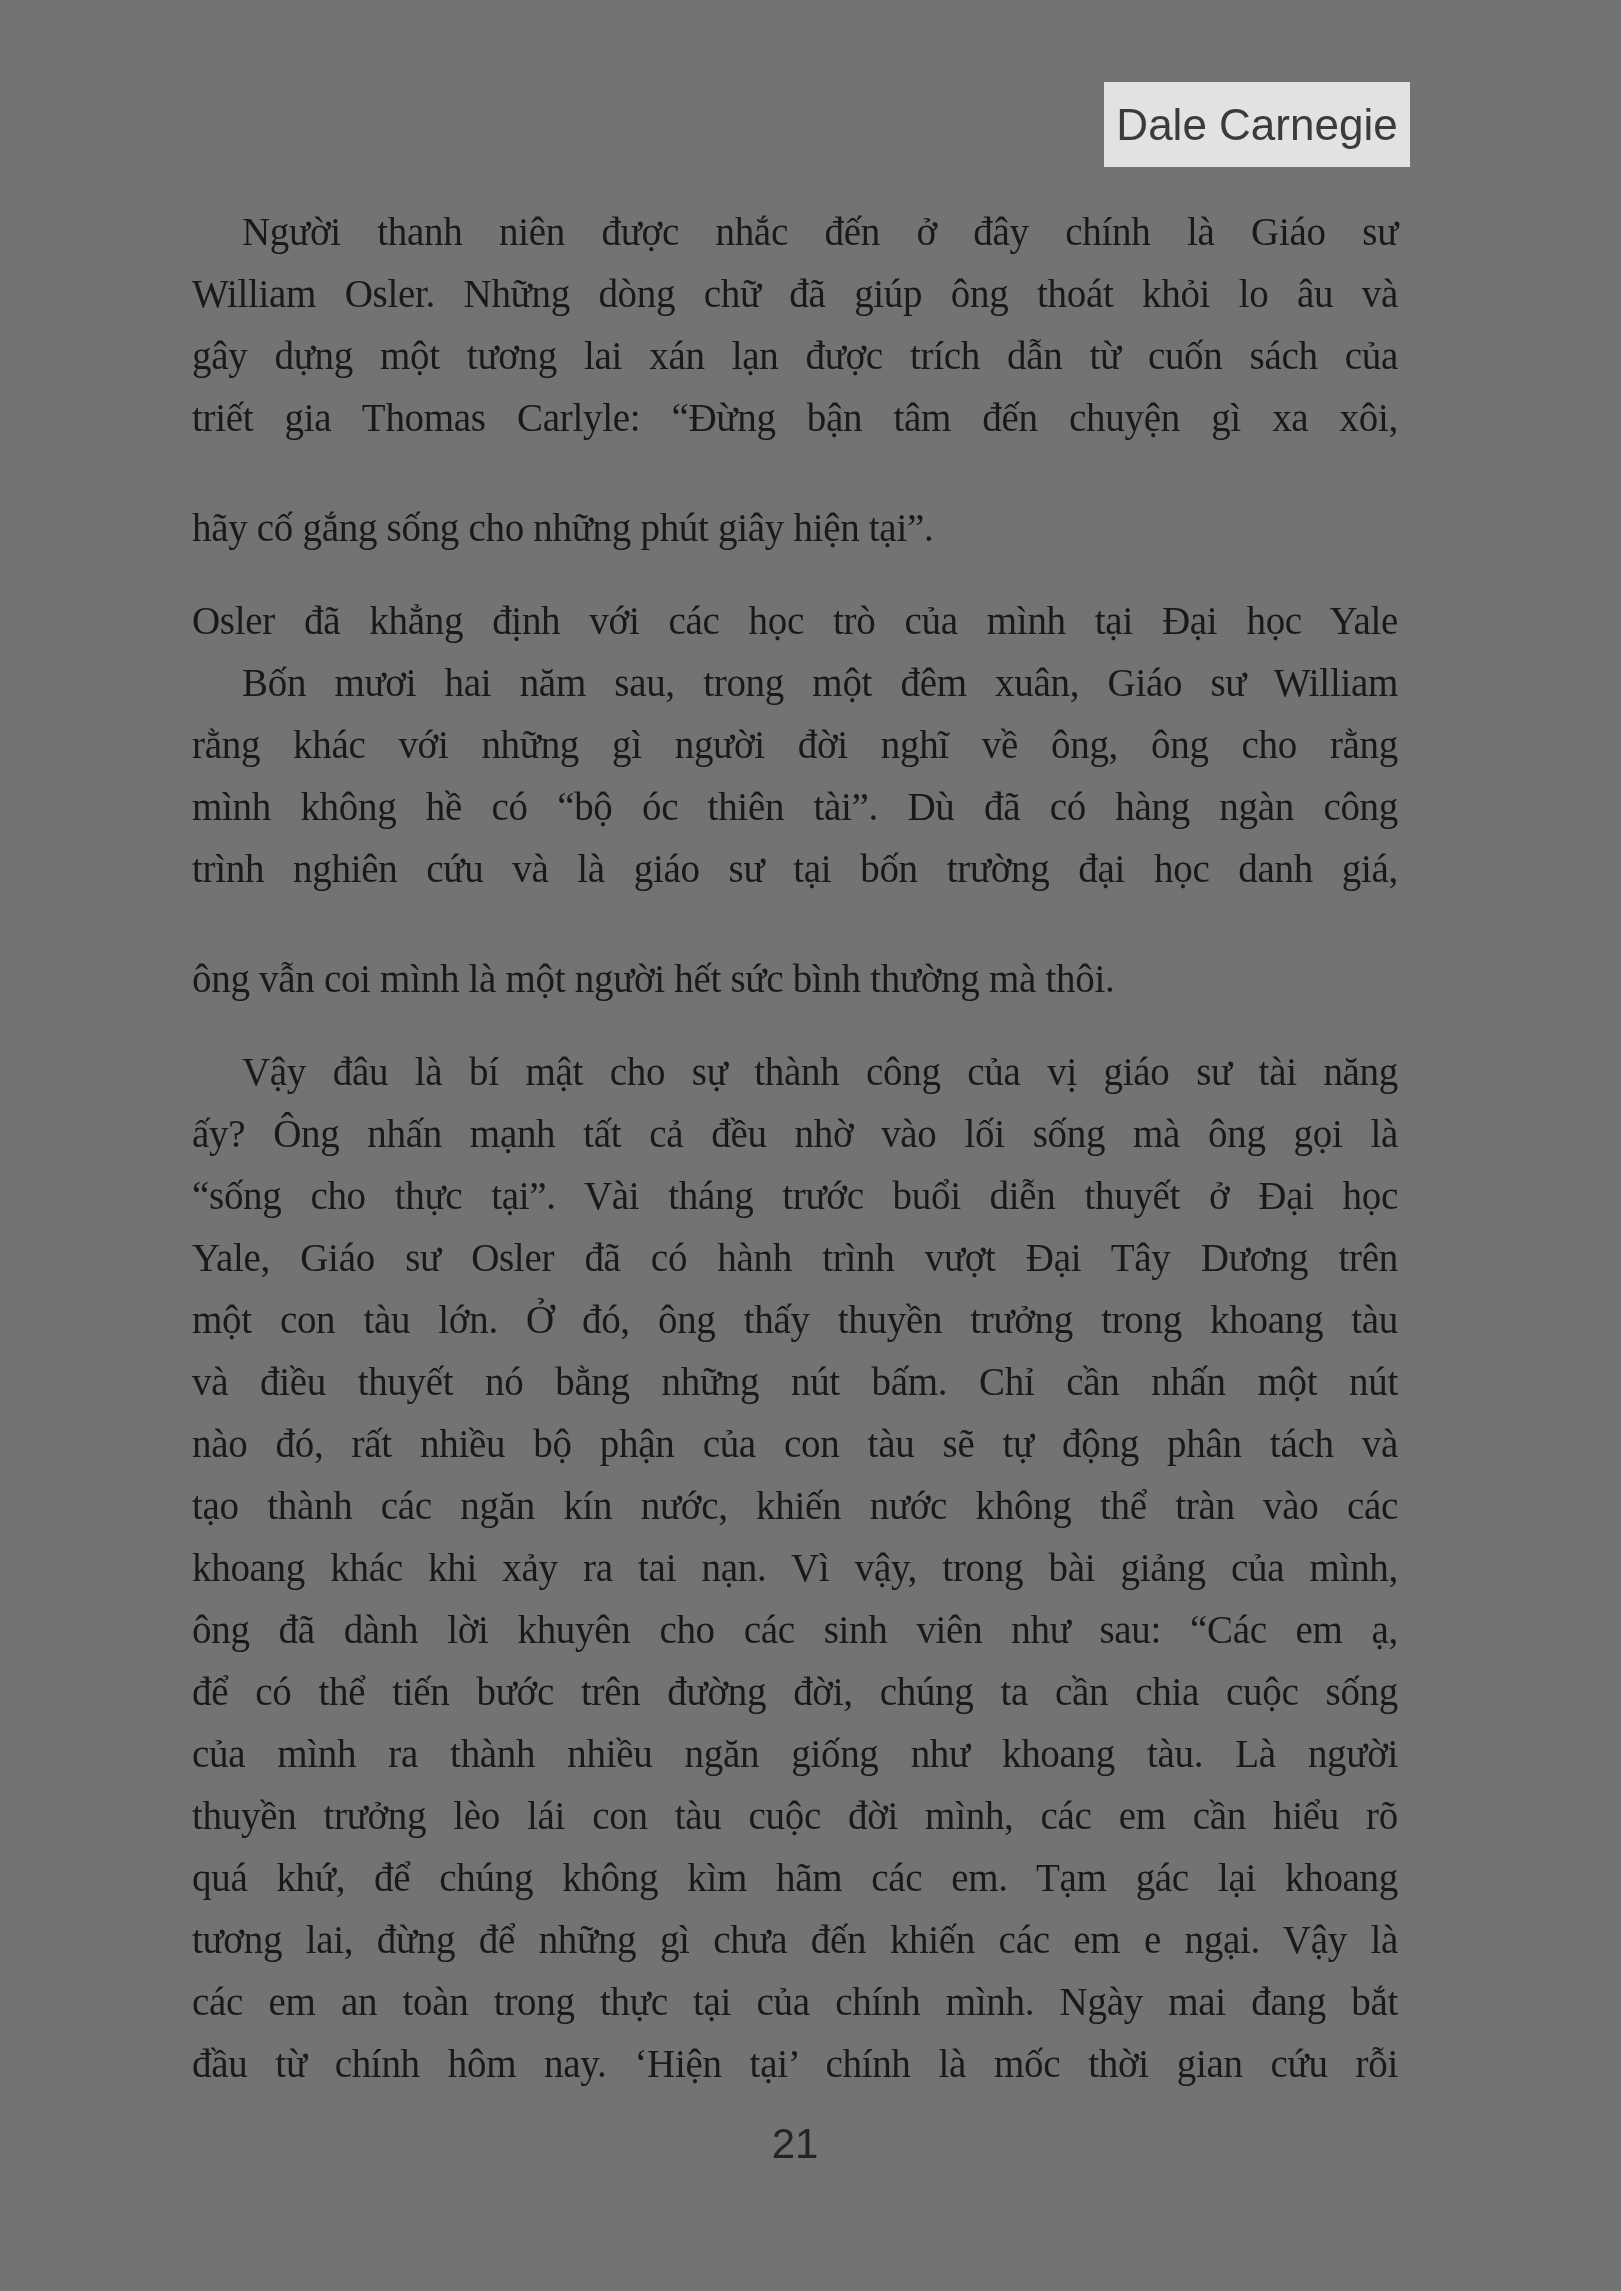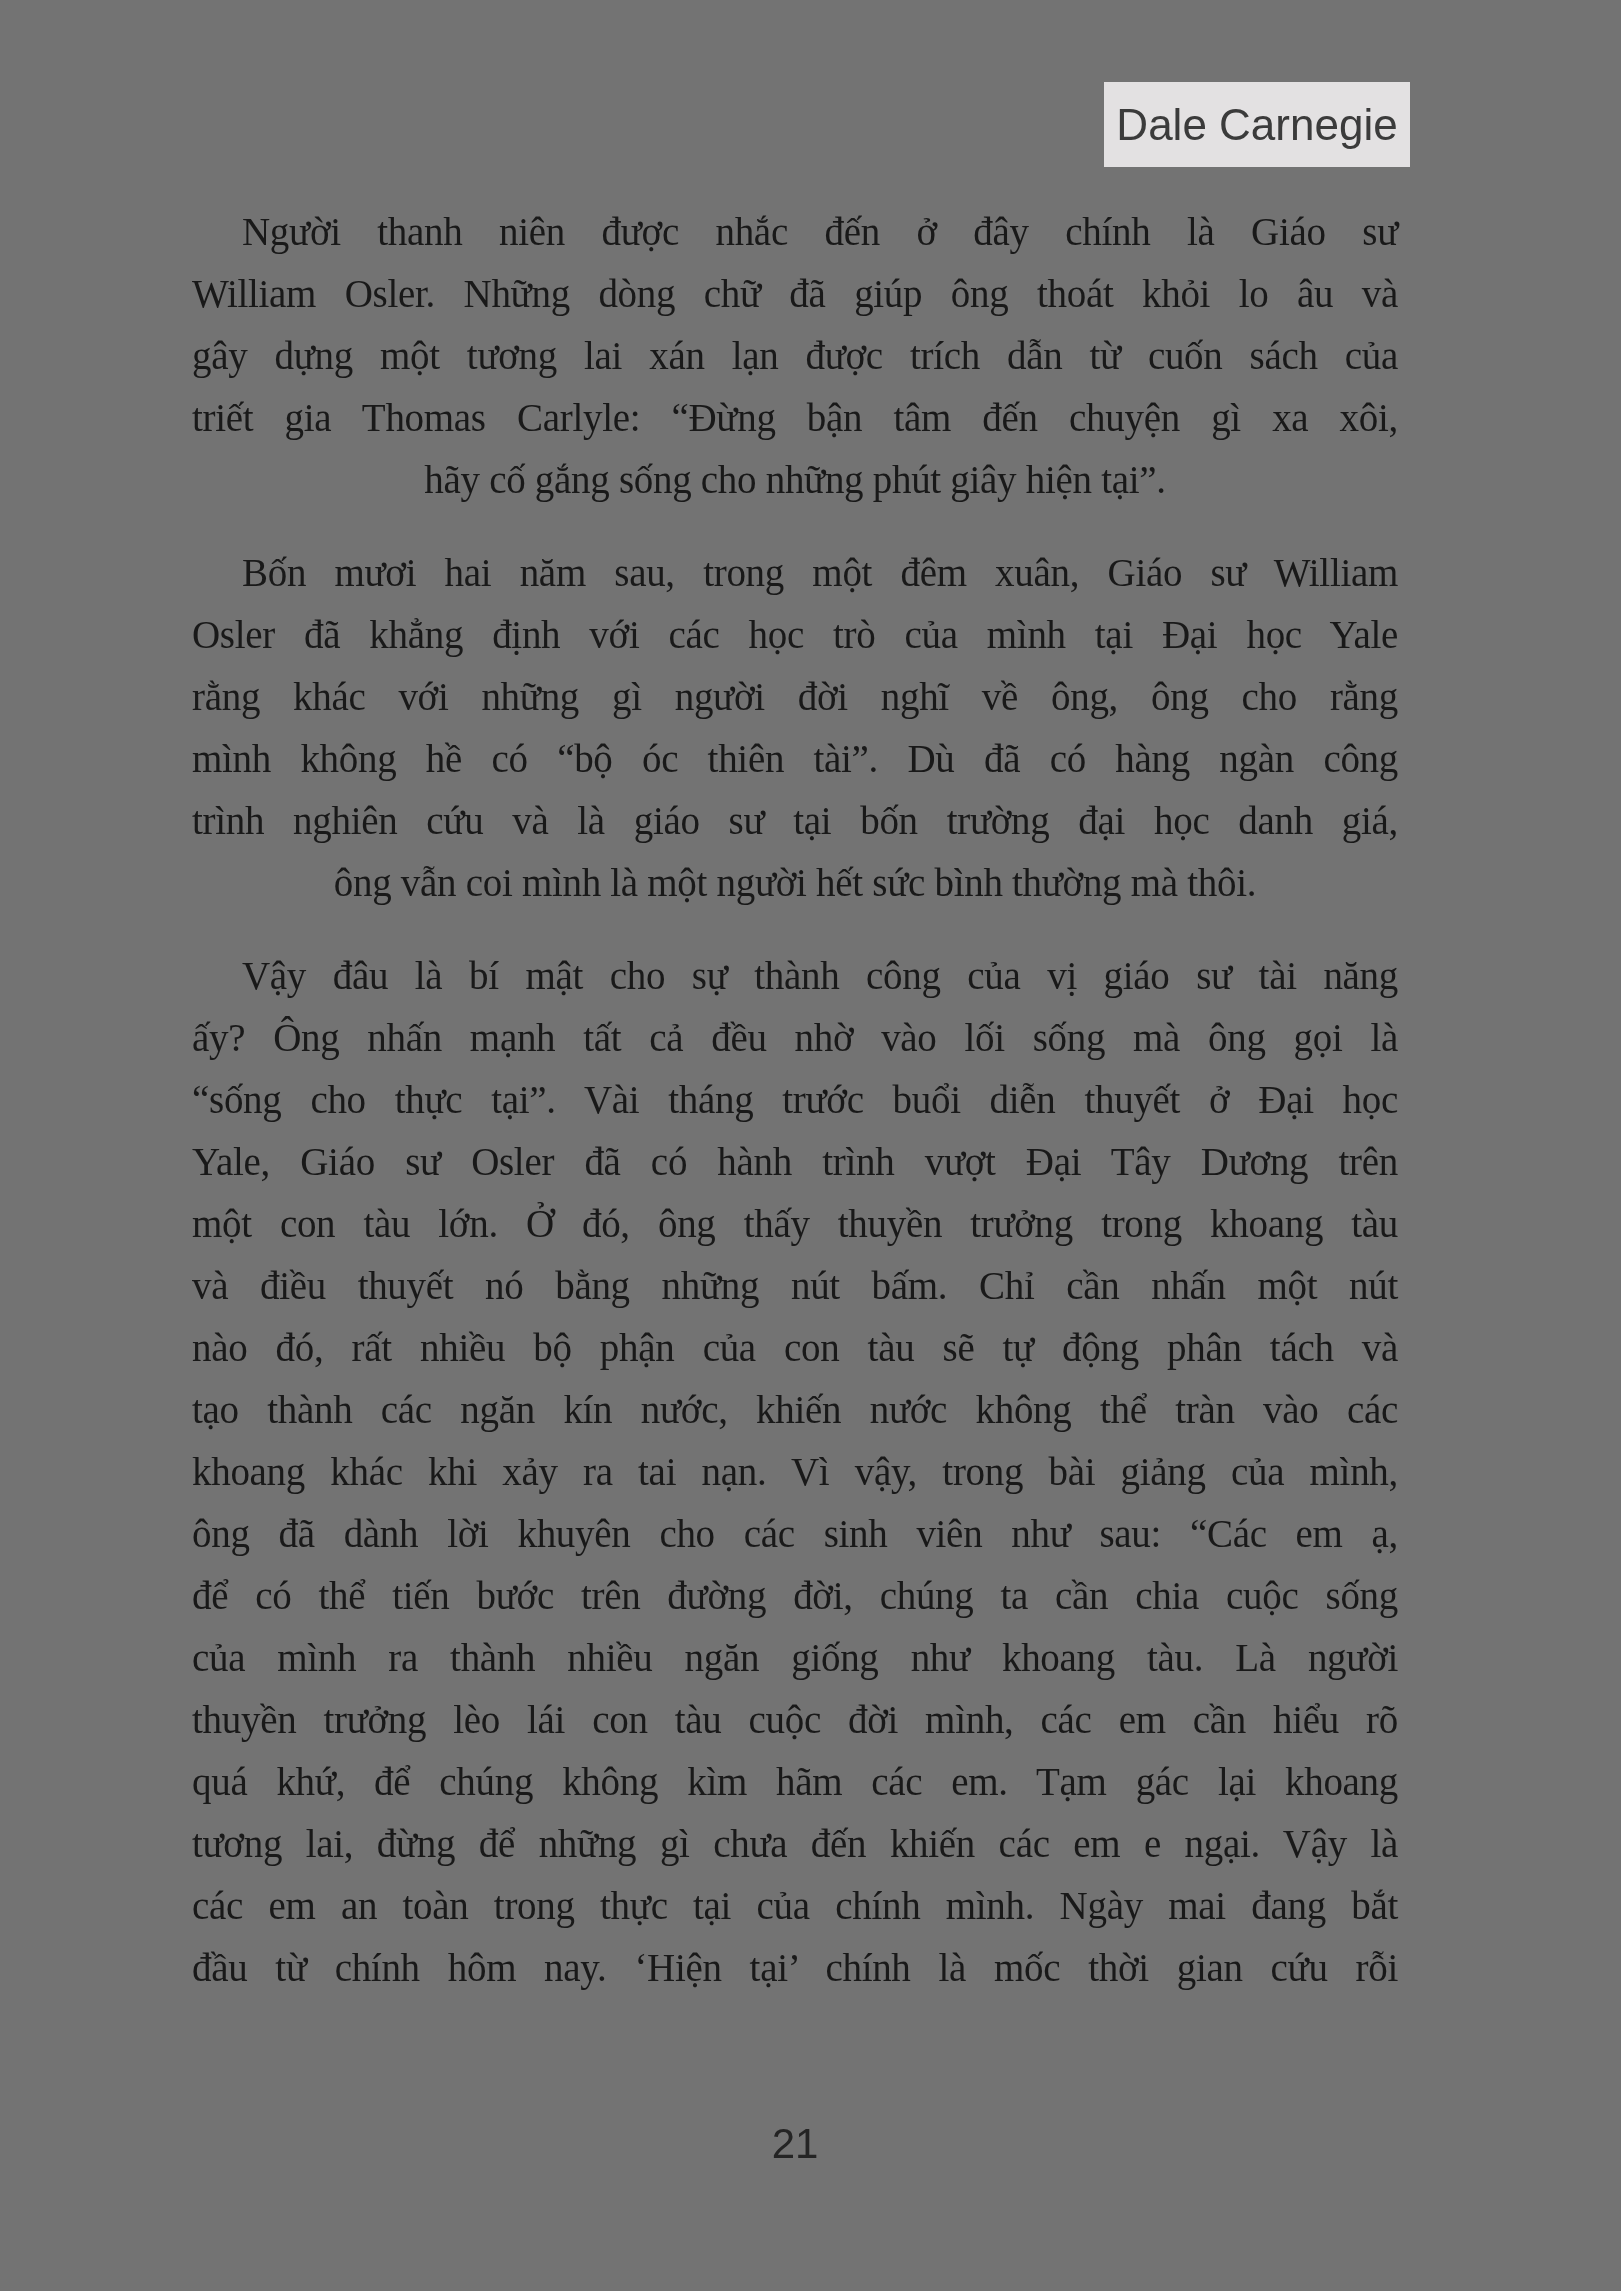--- a/index.html
+++ b/index.html
@@ -32,21 +32,21 @@
   }
   .para { margin: 0 0 31px 0; padding: 0; }
   .para:last-child { margin-bottom: 9px; }
   .line {
     height: 62px;
     line-height: 62px;
     font-size: 39px;
     letter-spacing: -0.3px;
   }
   .j { text-align: justify; text-align-last: justify; }
-  .last { text-align: center; }
+  .last { text-align: left; margin-top: 48px; }
   .indent { padding-left: 50px; }
   .page-number {
     position: absolute;
     top: 2120px; left: 192px; width: 1206px;
     text-align: center;
     font-family: "Liberation Sans", "DejaVu Sans", sans-serif;
     font-size: 42px;
     color: #242424;
   }
 </style>
@@ -63,22 +63,22 @@
 
     <div class="para">
       <div class="line j indent">Người thanh niên được nhắc đến ở đây chính là Giáo sư</div>
       <div class="line j">William Osler. Những dòng chữ đã giúp ông thoát khỏi lo âu và</div>
       <div class="line j">gây dựng một tương lai xán lạn được trích dẫn từ cuốn sách của</div>
       <div class="line j">triết gia Thomas Carlyle: “Đừng bận tâm đến chuyện gì xa xôi,</div>
       <div class="line last">hãy cố gắng sống cho những phút giây hiện tại”.</div>
     </div>
 
     <div class="para">
+      <div class="line j">Osler đã khẳng định với các học trò của mình tại Đại học Yale</div>
       <div class="line j indent">Bốn mươi hai năm sau, trong một đêm xuân, Giáo sư William</div>
-      <div class="line j">Osler đã khẳng định với các học trò của mình tại Đại học Yale</div>
       <div class="line j">rằng khác với những gì người đời nghĩ về ông, ông cho rằng</div>
       <div class="line j">mình không hề có “bộ óc thiên tài”. Dù đã có hàng ngàn công</div>
       <div class="line j">trình nghiên cứu và là giáo sư tại bốn trường đại học danh giá,</div>
       <div class="line last">ông vẫn coi mình là một người hết sức bình thường mà thôi.</div>
     </div>
 
     <div class="para">
       <div class="line j indent">Vậy đâu là bí mật cho sự thành công của vị giáo sư tài năng</div>
       <div class="line j">ấy? Ông nhấn mạnh tất cả đều nhờ vào lối sống mà ông gọi là</div>
       <div class="line j">“sống cho thực tại”. Vài tháng trước buổi diễn thuyết ở Đại học</div>

